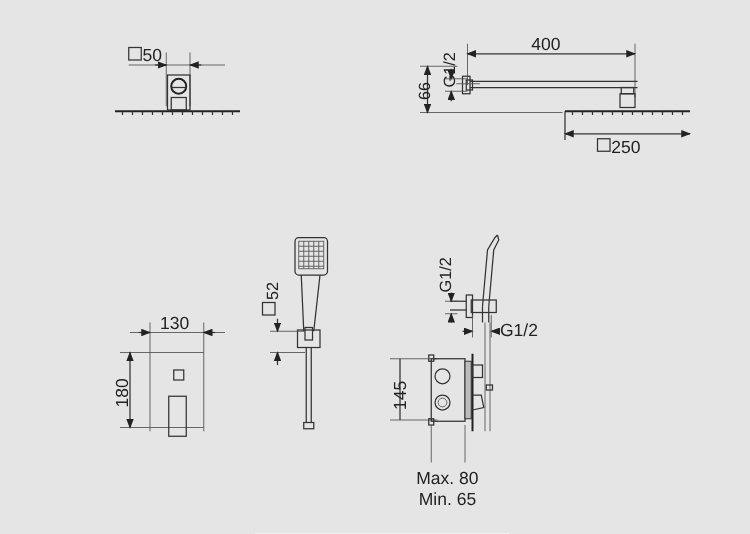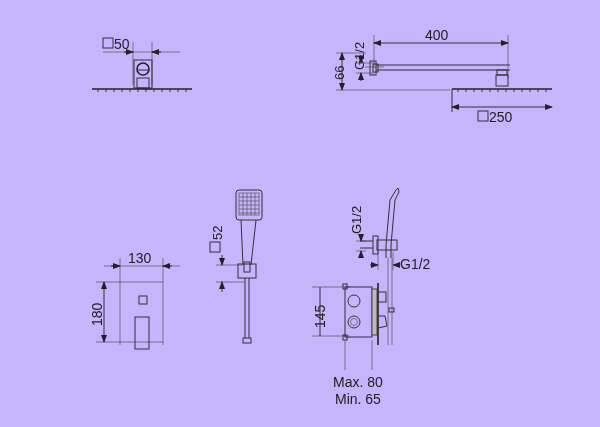--- a/index.html
+++ b/index.html
@@ -1,16 +1,16 @@
 <!DOCTYPE html>
 <html><head>
 <meta charset="utf-8">
 <style>
   html, body { margin: 0; padding: 0; background: #ffffff; }
-  #canvas { position: relative; width: 600px; height: 427px; background: #c4b5fd; overflow: hidden; }
+  #canvas { position: relative; width: 600px; height: 427px; background: #e5e5e5; overflow: hidden; }
   svg { position: absolute; left: 0; top: 0; }
   .ln { stroke: #333; stroke-width: 1; fill: none; }
   .lt { stroke: #555; stroke-width: 0.7; fill: none; }
   .thick { stroke: #222; stroke-width: 1.6; fill: none; }
   .fillg { fill: #bbb; stroke: #333; stroke-width: 0.8; }
   .dim { font-family: "Liberation Sans", sans-serif; font-size: 14px; fill: #222; }
   .dims { font-family: "Liberation Sans", sans-serif; font-size: 13px; fill: #222; }
   .arrow { fill: #222; }
 </style>
 </head>

